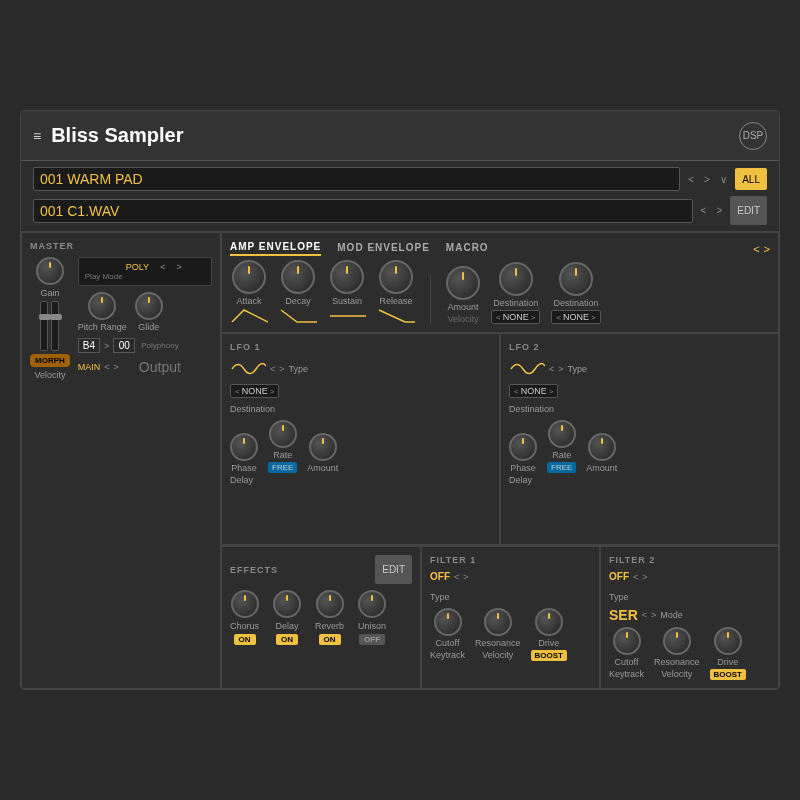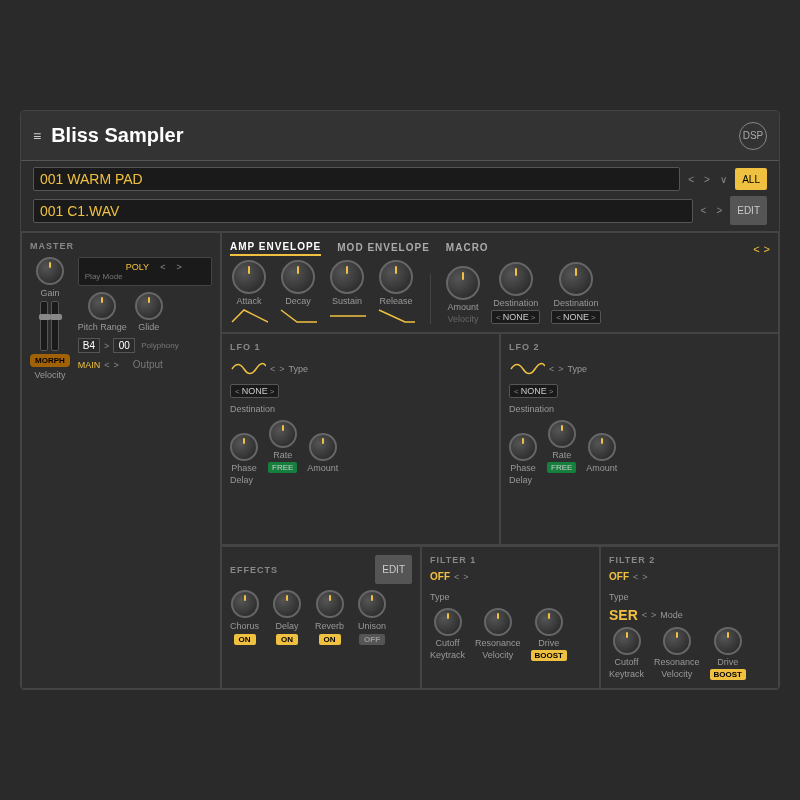--- a/index.html
+++ b/index.html
@@ -359,21 +359,21 @@
       border-radius: 2px;
     }
     .nav-arrow {
       color: #888;
       font-size: 9px;
       cursor: pointer;
       background: transparent;
       border: none;
     }
     .free-badge {
-      background: #15803d;
+      background: #0369a1;
       color: #ccc;
       font-size: 8px;
       padding: 1px 4px;
       border-radius: 2px;
     }
 
     
     .env-wave {
       display: inline-block;
     }
@@ -448,21 +448,21 @@
           <div style="display: flex; gap: 4px; align-items: center;">
             <span class="poly-num">B4</span>
             <span style="color:#888; font-size:9px;">&gt;</span>
             <span class="poly-num">00</span>
             <span style="color:#777; font-size:8px; margin-left:2px;">Polyphony</span>
           </div>
           <div style="display:flex; gap:4px; align-items:center;">
             <span class="poly-val" style="font-size:9px;">MAIN</span>
             <button class="nav-arrow">&lt;</button>
             <button class="nav-arrow">&gt;</button>
-            <span style="color:#777; font-size:10px; margin-left:10px;">Output</span>
+            <span style="color:#777; font-size:14px; margin-left:16px;">Output</span>
           </div>
         </div>
       </div>
     </div>
 
     <div style="flex:1; display:flex; flex-direction:column;">
 
       <div class="section" style="border-bottom:1px solid #444;">
         <div class="tab-bar">
           <span class="tab active">AMP ENVELOPE</span>

